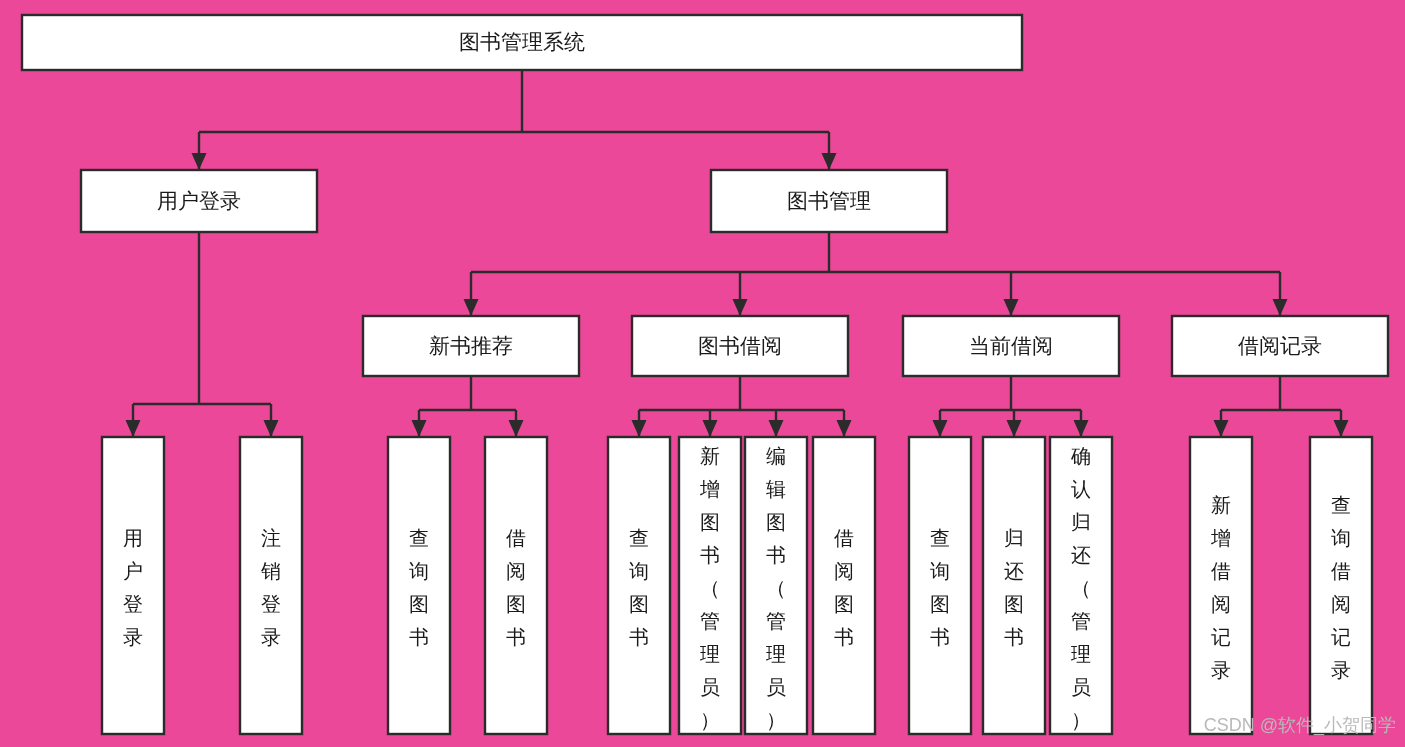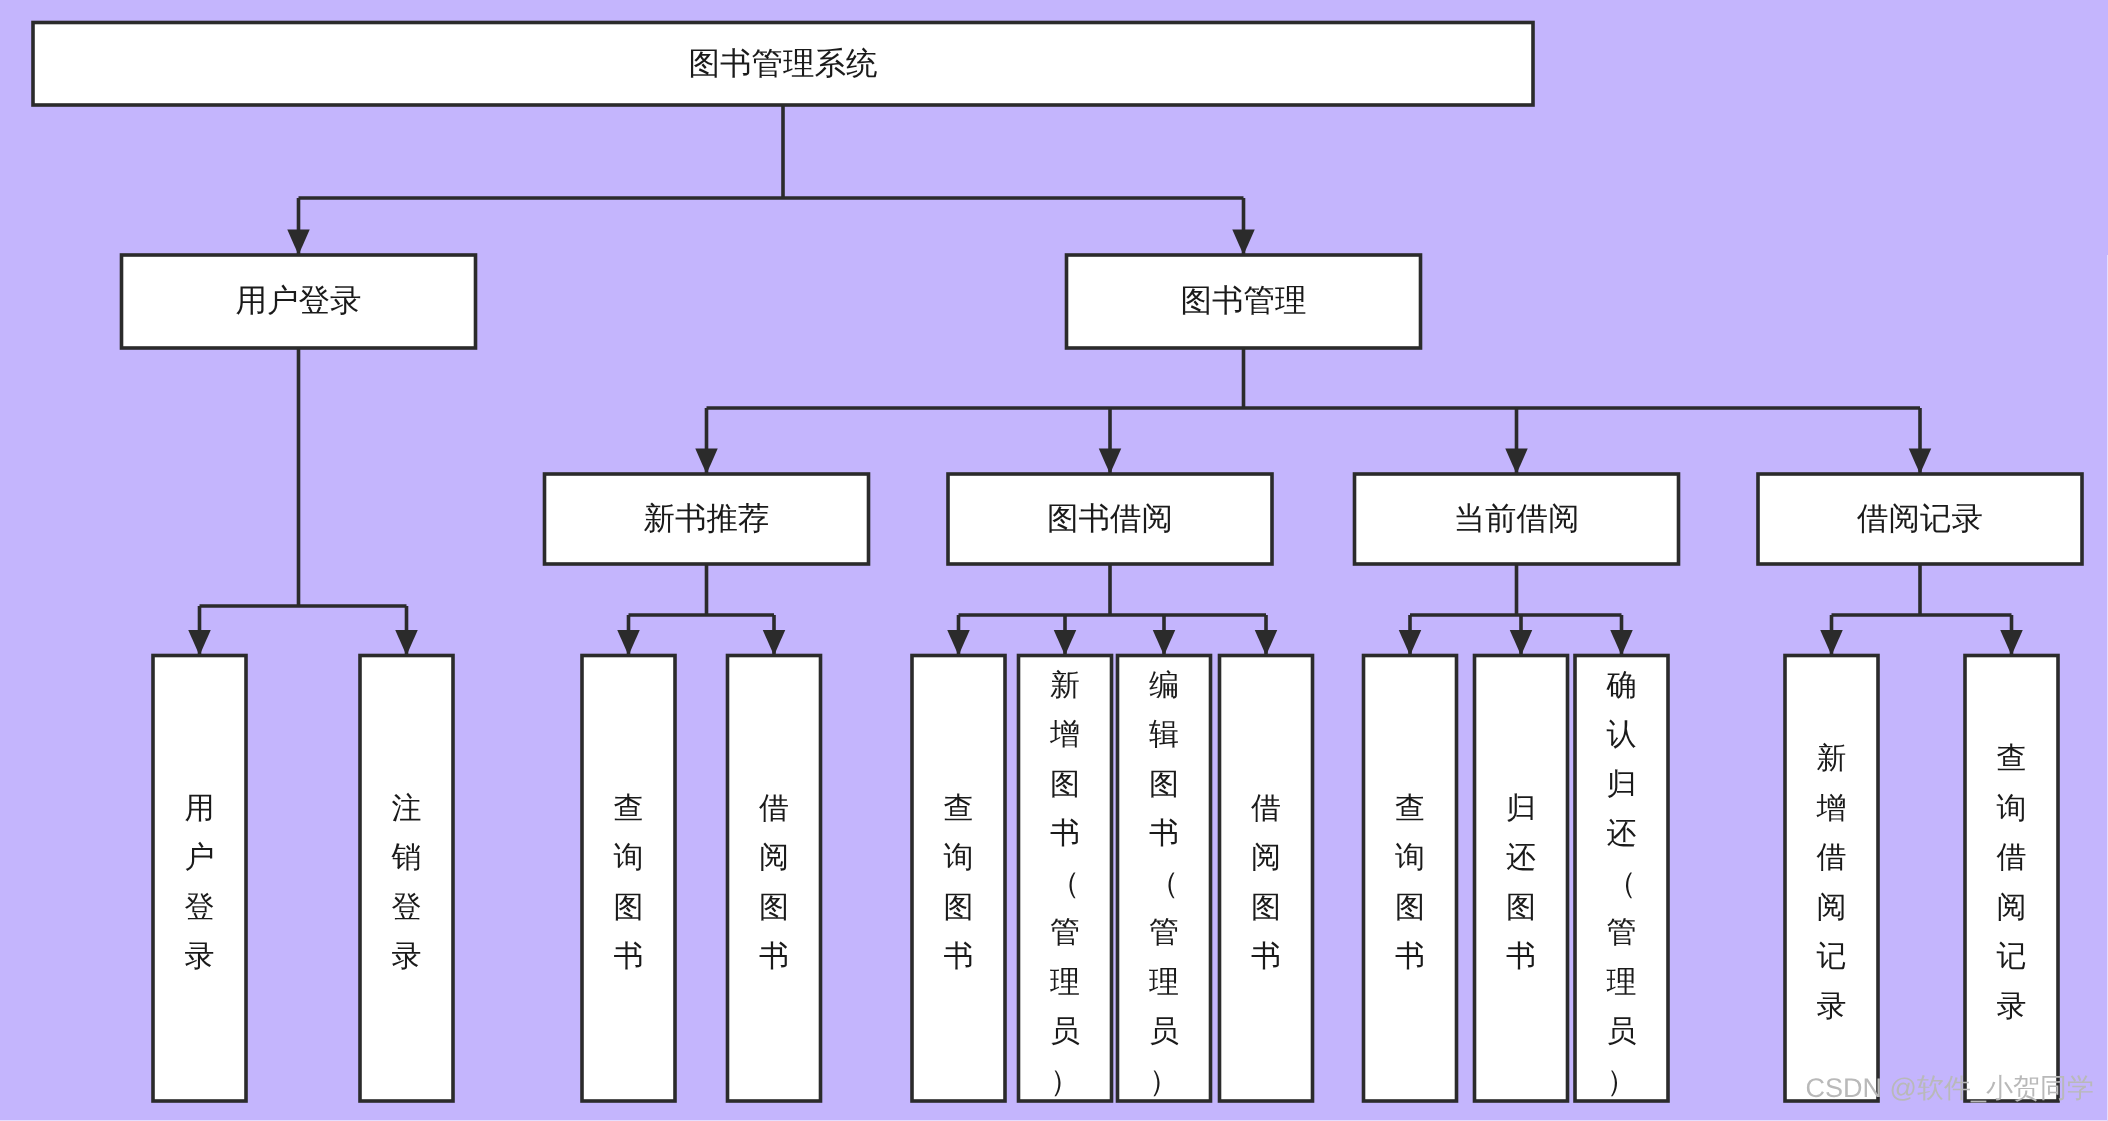--- a/index.html
+++ b/index.html
@@ -7,21 +7,21 @@
     padding: 0;
     background: #ffffff;
   }
   body {
     font-family: "Liberation Sans", "DejaVu Sans", sans-serif;
   }
   #diagram-root {
     position: relative;
     width: 1405px;
     height: 747px;
-    background: #c4b5fd;
+    background: #ec4899;
     overflow: hidden;
   }
   svg.diagram-canvas {
     position: absolute;
     left: 0;
     top: 0;
     width: 1405px;
     height: 747px;
   }
   .node-box {

